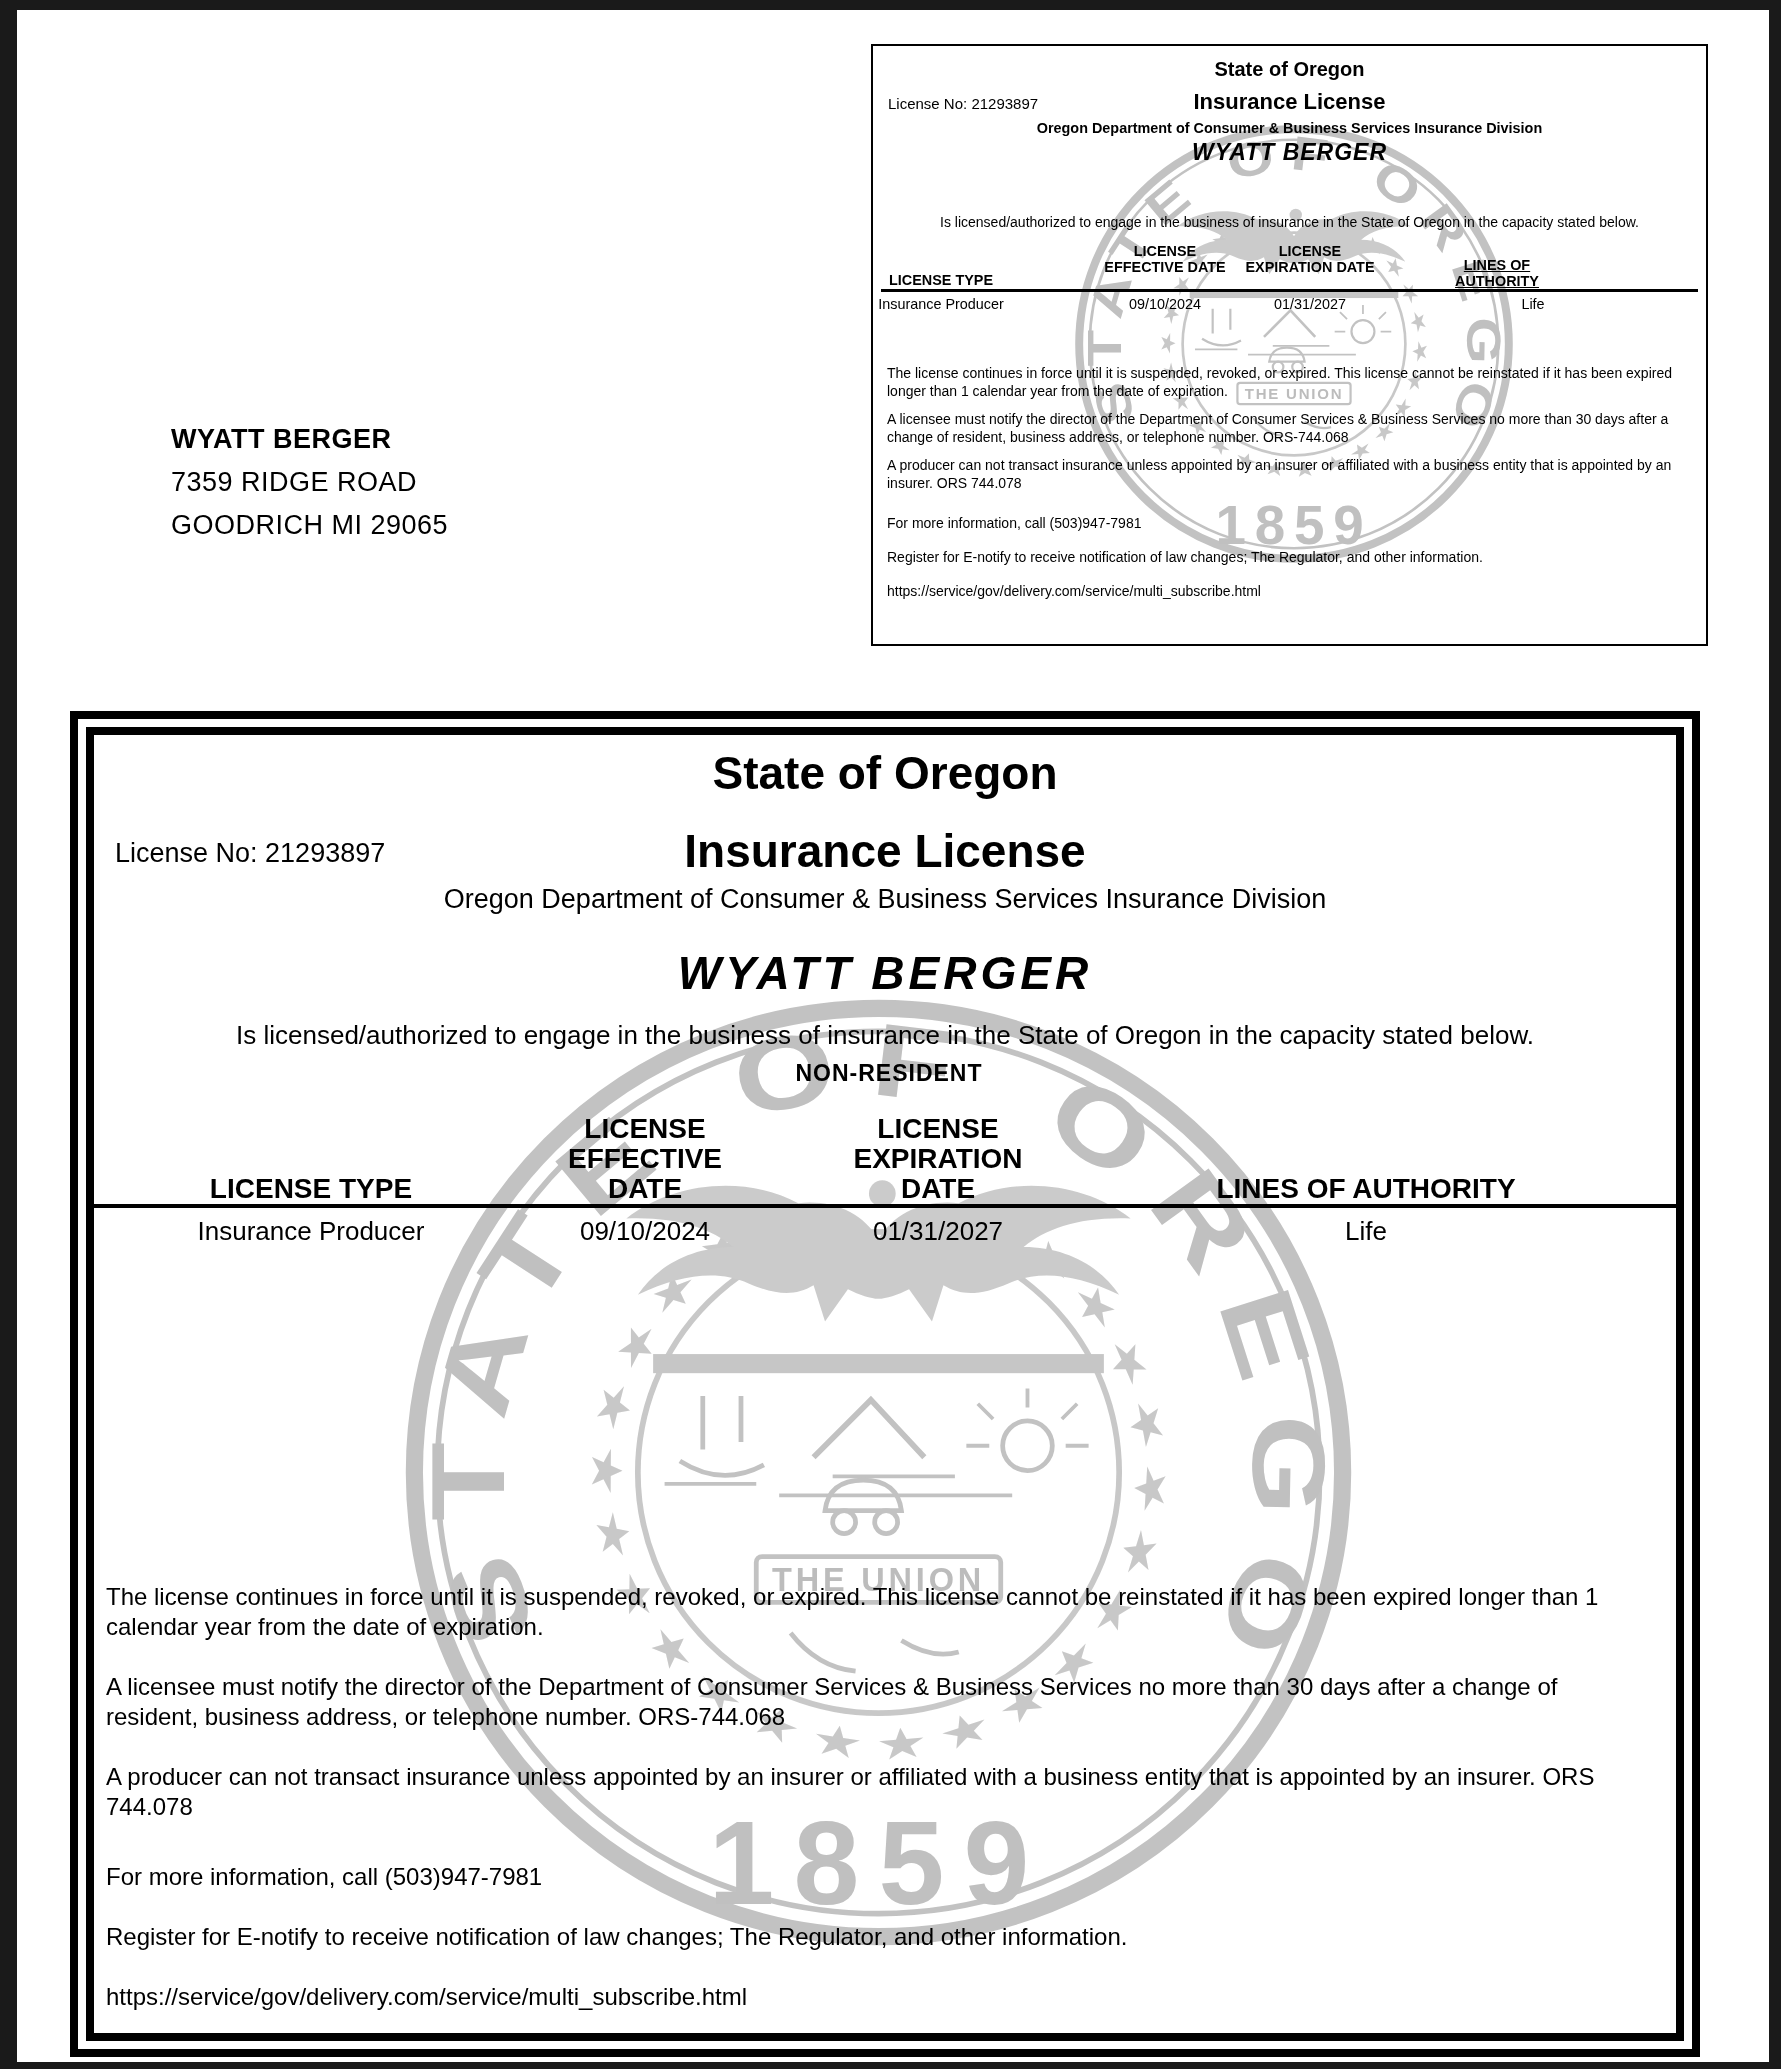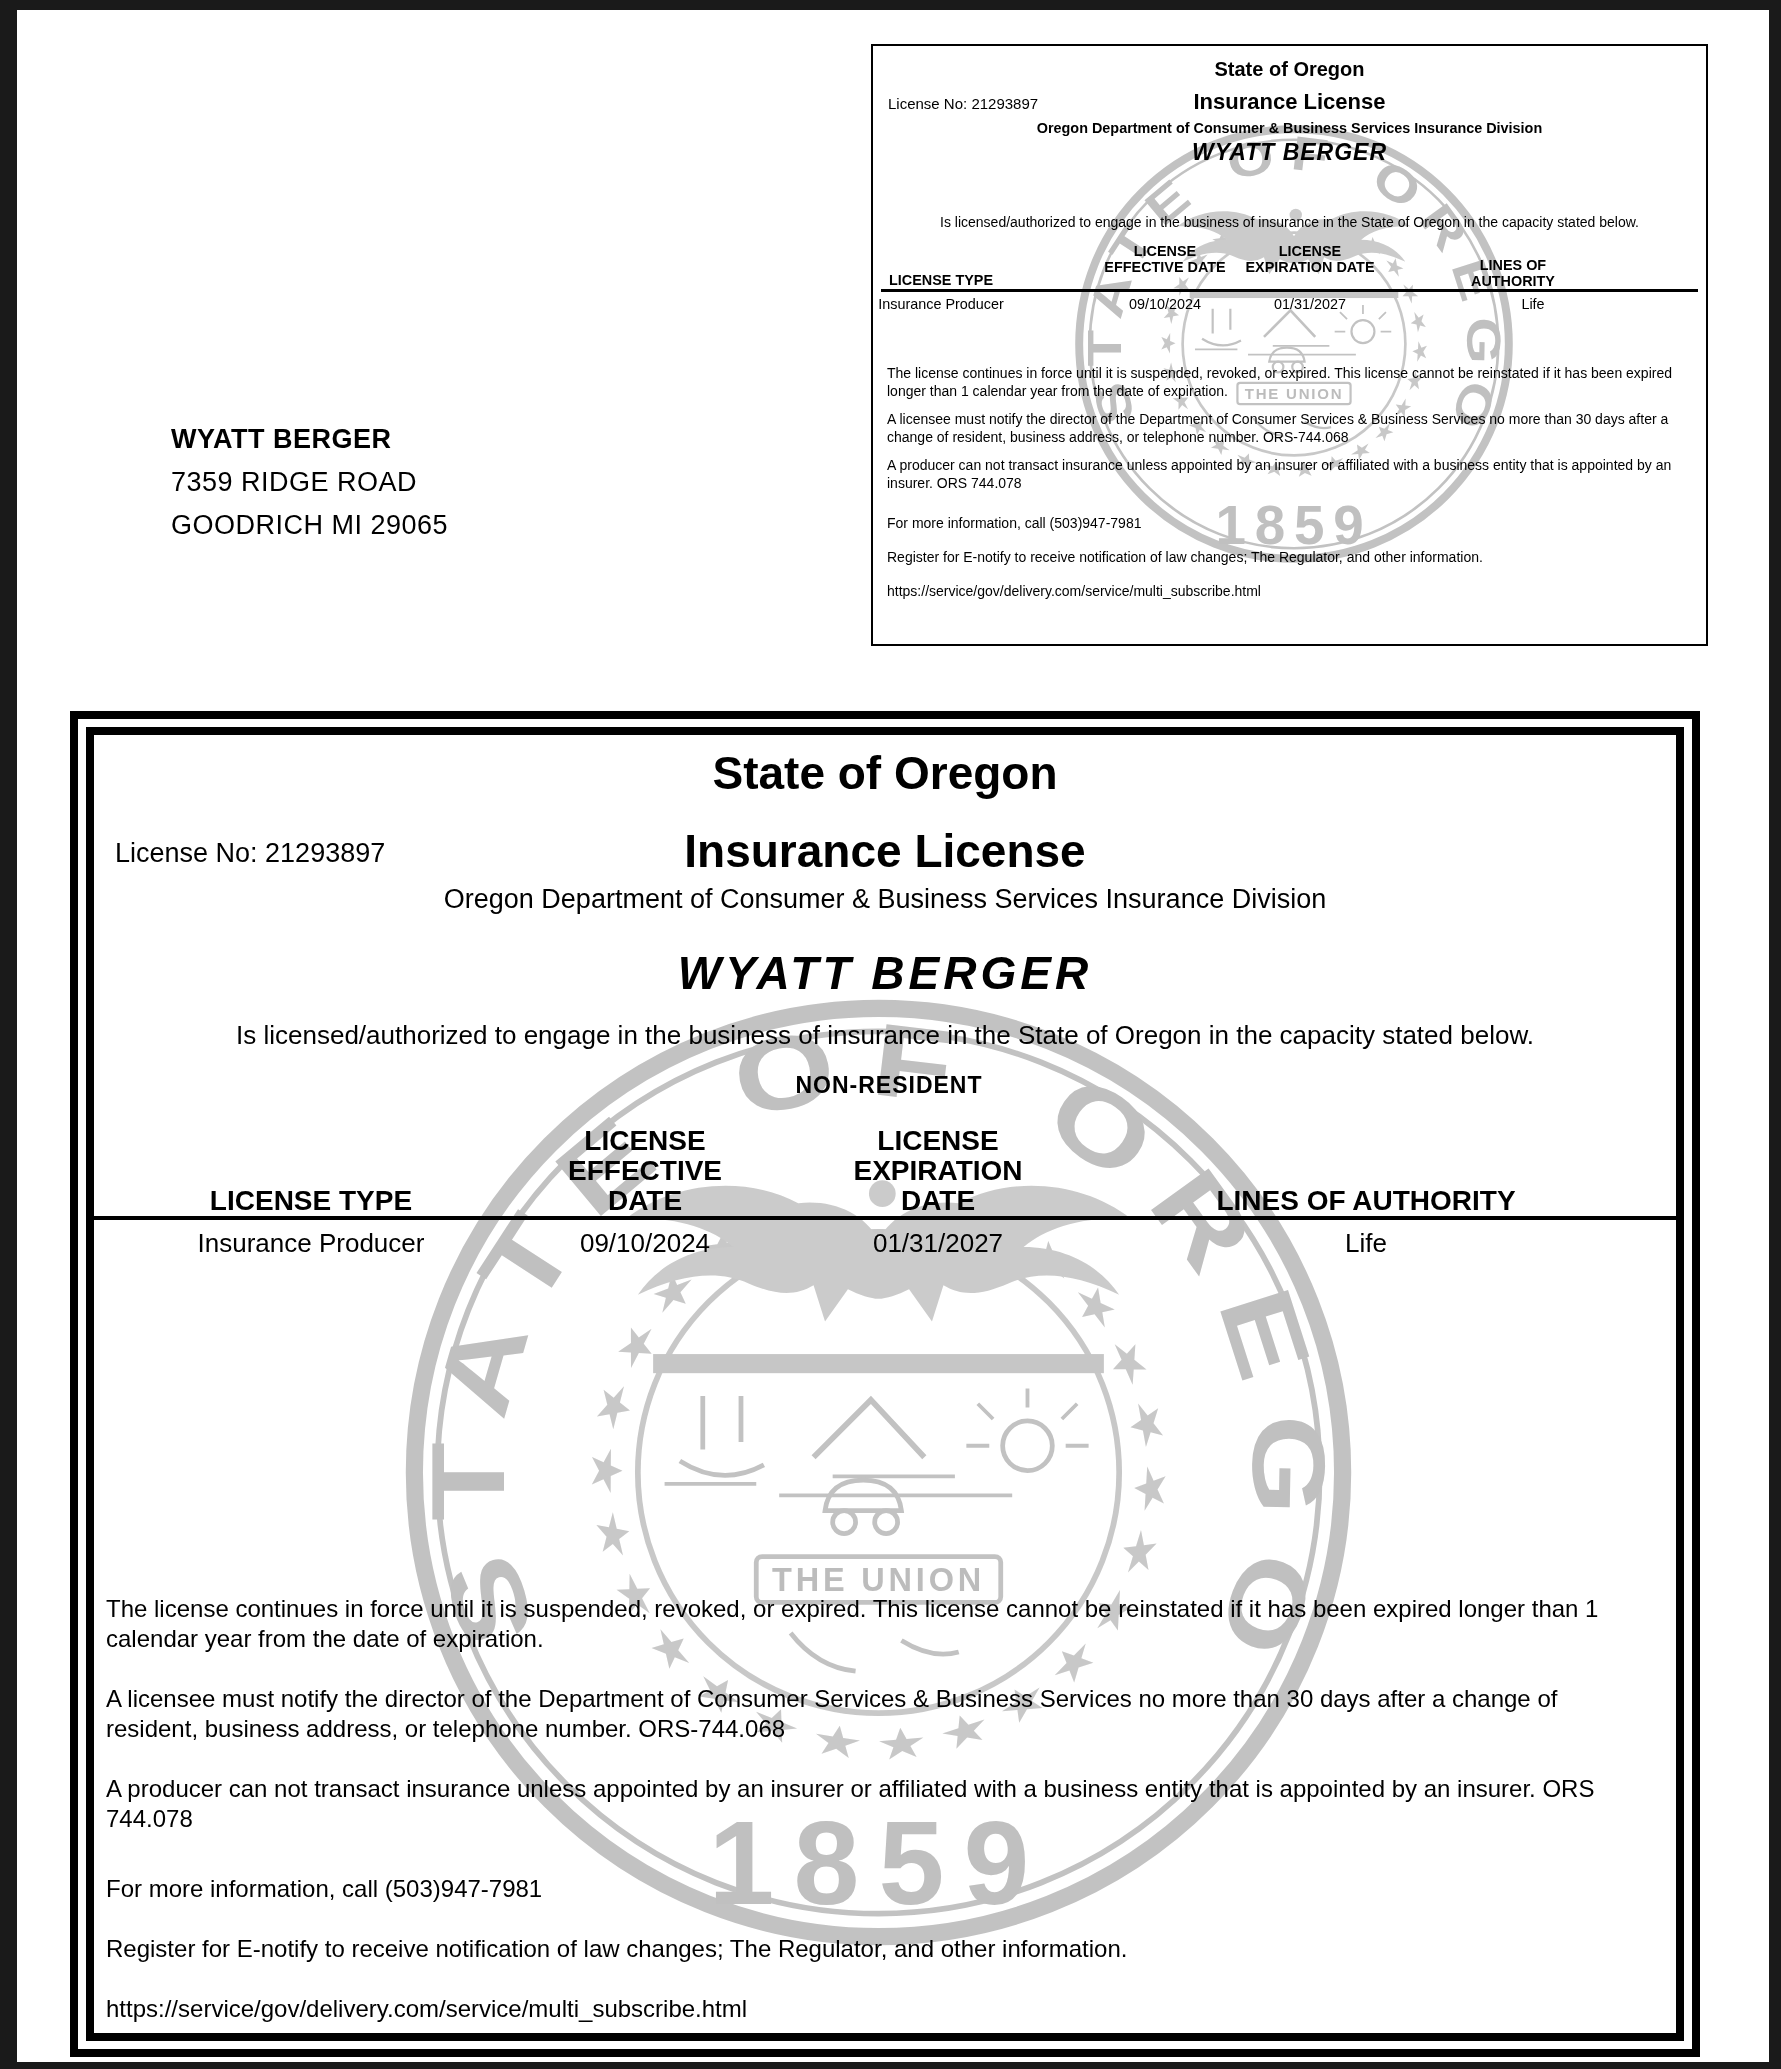--- a/index.html
+++ b/index.html
@@ -24,21 +24,21 @@
   .sl-subtitle{text-align:center;font-size:22px;font-weight:bold;line-height:23px;}
   .sl-dept{margin-top:7px;text-align:center;font-size:14.4px;font-weight:bold;line-height:16px;}
   .sl-name{margin-top:4px;text-align:center;font-size:23px;font-weight:bold;font-style:italic;line-height:24px;letter-spacing:1px;}
   .sl-auth{margin-top:51px;text-align:center;font-size:14px;line-height:15px;}
   .sl-table{position:relative;margin:13px 8px 0;height:46px;border-bottom:3px solid #000;}
   .sl-th{position:absolute;transform:translateX(-50%);font-size:14.4px;font-weight:bold;
          text-align:center;white-space:pre-line;line-height:16px;}
   .sl-th.c1{left:60px;top:29px;}
   .sl-th.c2{left:284px;top:0;}
   .sl-th.c3{left:429px;top:0;}
-  .sl-th.c4{left:632px;top:14px;}
+  .sl-th.c4{left:616px;top:14px;text-decoration:underline;}
   .sl-trow{position:relative;margin:4px 8px 0;height:20px;font-size:14.4px;}
   .sl-td{position:absolute;transform:translateX(-50%);white-space:nowrap;top:0;}
   .sl-td.c1{left:60px;} .sl-td.c2{left:284px;} .sl-td.c3{left:429px;} .sl-td.c4{left:652px;}
   .sl-paras{margin:48px 0 0 14px;width:806px;}
   .sl-paras p{font-size:14px;line-height:18px;margin:0 0 10px;}
   .sl-paras p.last{margin-bottom:22px;}
   .sl-line{font-size:14px;line-height:18px;margin:0 0 16px 14px;}
   
   .ll{position:absolute;left:53px;top:701px;width:1630px;height:1346px;box-sizing:border-box;
       border:8px solid #000;padding:8px;}
@@ -46,21 +46,21 @@
   .ll-seal{left:307px;top:260px;width:955px;height:955px;}
   .ll-content{position:relative;height:100%;z-index:1;box-sizing:border-box;padding-top:16px;}
   .ll-title{margin:0;text-align:center;font-size:46px;font-weight:bold;line-height:44px;}
   .ll-row1{position:relative;margin-top:33px;height:46px;}
   .ll-licno{position:absolute;left:21px;top:10px;font-size:27px;}
   .ll-subtitle{text-align:center;font-size:46px;font-weight:bold;line-height:46px;}
   .ll-dept{margin-top:10px;text-align:center;font-size:27px;line-height:30px;}
   .ll-name{margin-top:34px;text-align:center;font-size:46px;font-weight:bold;font-style:italic;
            letter-spacing:4px;line-height:50px;}
   .ll-auth{margin-top:23px;text-align:center;font-size:26px;line-height:28px;}
-  .ll-nonres{margin-top:24px;text-align:center;font-size:23px;font-weight:bold;line-height:24px;letter-spacing:1px;padding-left:8px;}
+  .ll-nonres{margin-top:12px;text-align:center;font-size:23px;font-weight:bold;line-height:24px;letter-spacing:1px;padding-left:8px;}
   .ll-table{position:relative;margin:29px 0 0;height:90px;border-bottom:4px solid #000;}
   .ll-th{position:absolute;transform:translateX(-50%);font-size:28px;font-weight:bold;
          text-align:center;white-space:pre-line;line-height:30px;}
   .ll-th.c1{left:217px;bottom:0;} .ll-th.c2{left:551px;top:0;}
   .ll-th.c3{left:844px;top:0;}   .ll-th.c4{left:1272px;bottom:0;}
   .ll-trow{position:relative;margin-top:8px;height:32px;font-size:26px;}
   .ll-td{position:absolute;transform:translateX(-50%);white-space:nowrap;top:0;}
   .ll-td.c1{left:217px;} .ll-td.c2{left:551px;} .ll-td.c3{left:844px;} .ll-td.c4{left:1272px;}
   .ll-paras{margin:334px 0 0 12px;width:1493px;}
   .ll-paras p{font-size:24px;line-height:30px;margin:0 0 30px;}

